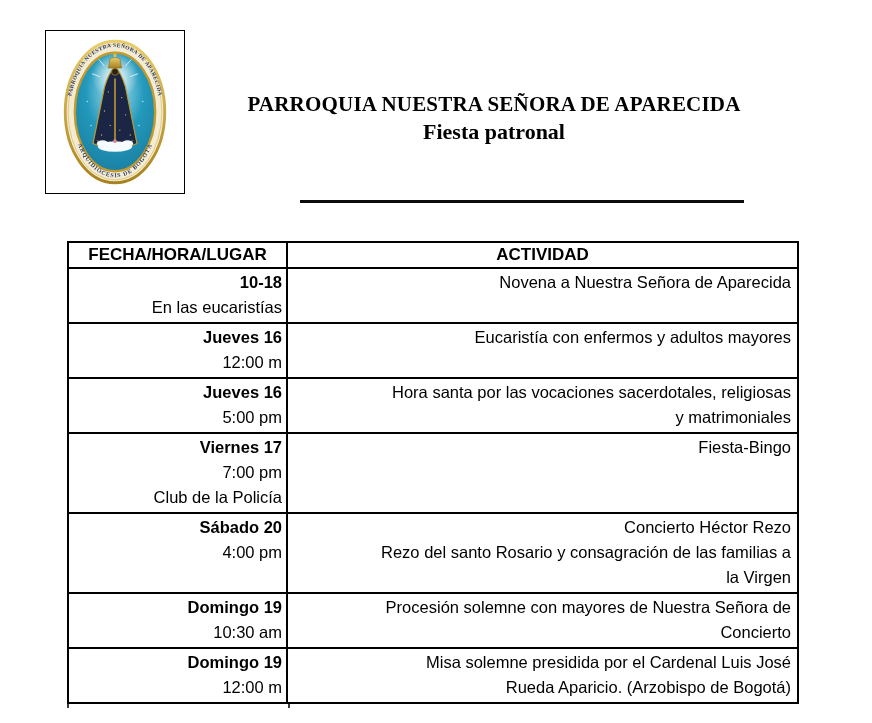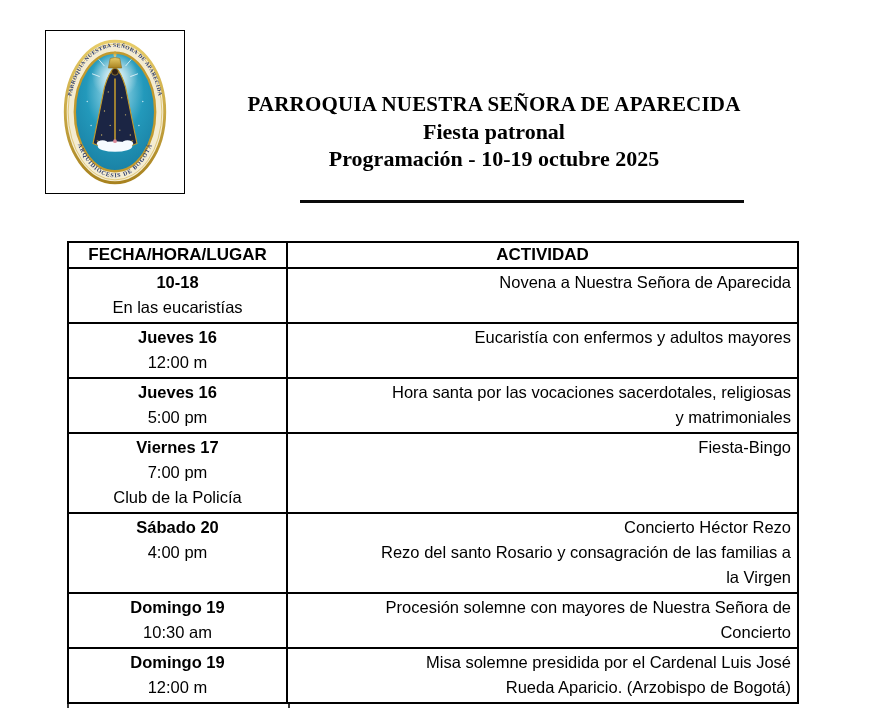--- a/index.html
+++ b/index.html
@@ -45,21 +45,21 @@
     border:2px solid #000;
     vertical-align:top;
   }
   th.col-when{width:219px;}
   table.schedule th{
     font-size:17px; font-weight:bold;
     line-height:22px; padding:1px 4px 1px;
     text-align:center;
     border-radius:9px;
   }
-  td.col-when{text-align:center; line-height:25px; padding:1px 4px 2px;}
+  td.col-when{text-align:right; line-height:25px; padding:1px 4px 2px;}
   td.col-act{text-align:right; line-height:25px; padding:1px 6px 2px 8px;}
   .line{min-height:25px;}
   .line.bold{font-weight:bold;}
   .table-tails{position:relative; height:5px;}
   .tail{position:absolute; top:0; width:2px; height:4px; background:#3a3a3a;}
   .tail-left{left:0;}
   .tail-mid{left:221px;}
 </style>
 </head>
 <body>
@@ -138,21 +138,20 @@
     </text>
     <text font-family="Liberation Serif, serif" font-size="6.2" font-weight="bold" fill="var(--arc-text)" letter-spacing="0.9" text-anchor="middle">
       <textPath href="#arcBot" startOffset="50%">ARQUIDIÓCESIS DE BOGOTÁ</textPath>
     </text>
   </svg>
 </div>
 
 <div class="header-block">
   <div class="doc-title">PARROQUIA NUESTRA SEÑORA DE APARECIDA</div>
   <div class="doc-subtitle">Fiesta patronal</div>
-  <div class="doc-subtitle">Programación - 10-19 octubre 2025</div>
 </div>
 
 <div class="header-divider"></div>
 
 <div class="table-wrap">
   <table class="schedule">
     <thead>
       <tr>
         <th class="col-when">FECHA/HORA/LUGAR</th>
         <th class="col-act">ACTIVIDAD</th>

